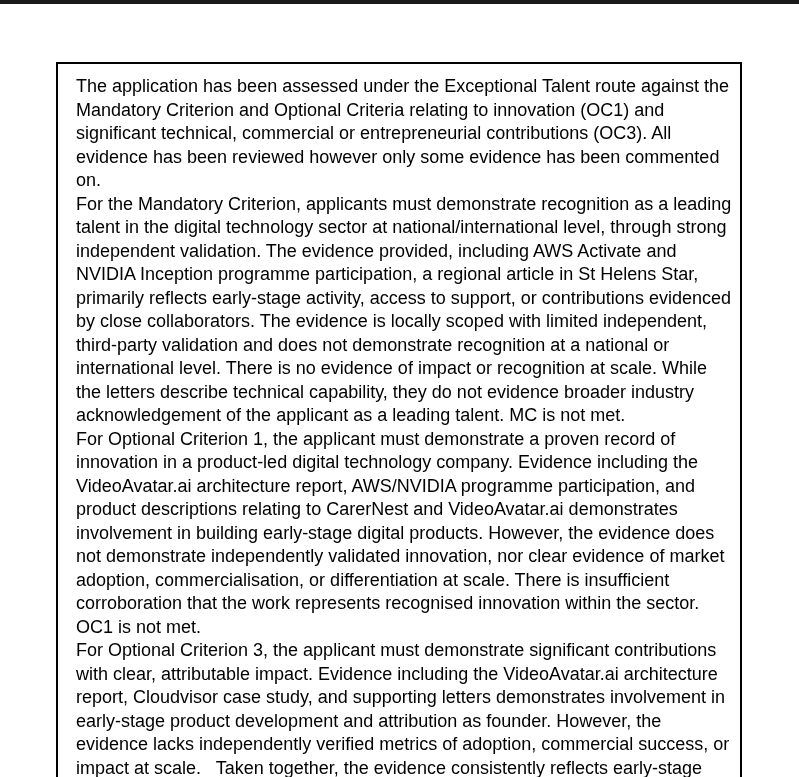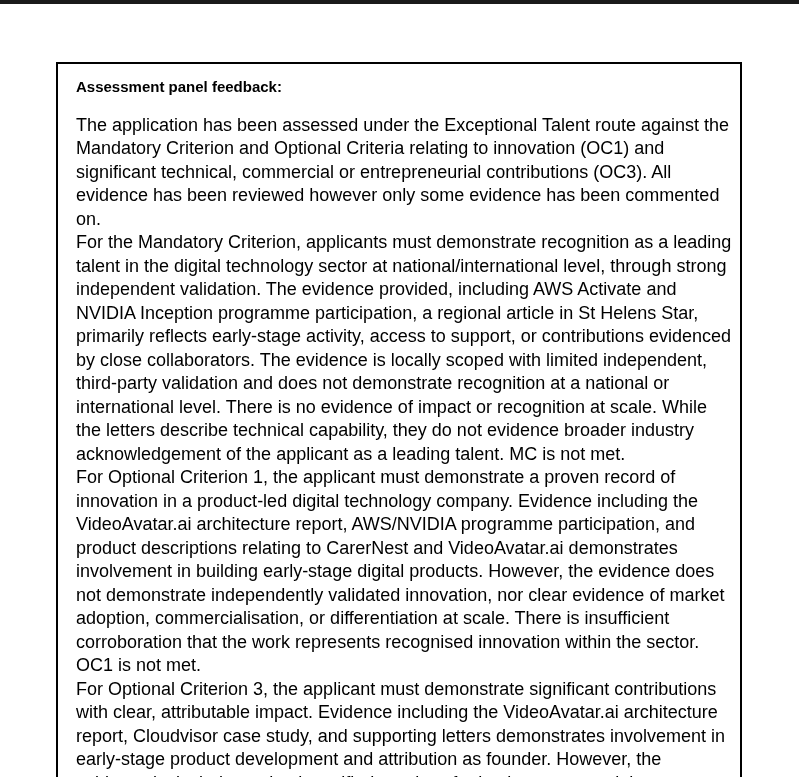--- a/index.html
+++ b/index.html
@@ -48,19 +48,18 @@
     max-width: 660px;
     white-space: pre-wrap; 
   }
 </style>
 </head>
 <body>
 
 <div class="top-bar"></div>
 
 <div class="feedback-panel">
-  <div class="panel-title">Assessment panel feedback:</div>
   <p class="para">The application has been assessed under the Exceptional Talent route against the Mandatory Criterion and Optional Criteria relating to innovation (OC1) and significant technical, commercial or entrepreneurial contributions (OC3). All evidence has been reviewed however only some evidence has been commented on.</p>
   <p class="para">For the Mandatory Criterion, applicants must demonstrate recognition as a leading talent in the digital technology sector at national/international level, through strong independent validation. The evidence provided, including AWS Activate and NVIDIA Inception programme participation, a regional article in St Helens Star, primarily reflects early-stage activity, access to support, or contributions evidenced by close collaborators. The evidence is locally scoped with limited independent, third-party validation and does not demonstrate recognition at a national or international level. There is no evidence of impact or recognition at scale. While the letters describe technical capability, they do not evidence broader industry acknowledgement of the applicant as a leading talent. MC is not met.</p>
   <p class="para">For Optional Criterion 1, the applicant must demonstrate a proven record of innovation in a product-led digital technology company. Evidence including the VideoAvatar.ai architecture report, AWS/NVIDIA programme participation, and product descriptions relating to CarerNest and VideoAvatar.ai demonstrates involvement in building early-stage digital products. However, the evidence does not demonstrate independently validated innovation, nor clear evidence of market adoption, commercialisation, or differentiation at scale. There is insufficient corroboration that the work represents recognised innovation within the sector. OC1 is not met.</p>
   <p class="para">For Optional Criterion 3, the applicant must demonstrate significant contributions with clear, attributable impact. Evidence including the VideoAvatar.ai architecture report, Cloudvisor case study, and supporting letters demonstrates involvement in early-stage product development and attribution as founder. However, the evidence lacks independently verified metrics of adoption, commercial success, or impact at scale.   Taken together, the evidence consistently reflects early-stage activity rather than sustained, recognised impact at the ET level.  OC3 is not met.</p>
   <p class="para">As the development does not meet the MC or Optional criteria, the application is not endorsed.</p>
 </div>
 
 </body></html>

